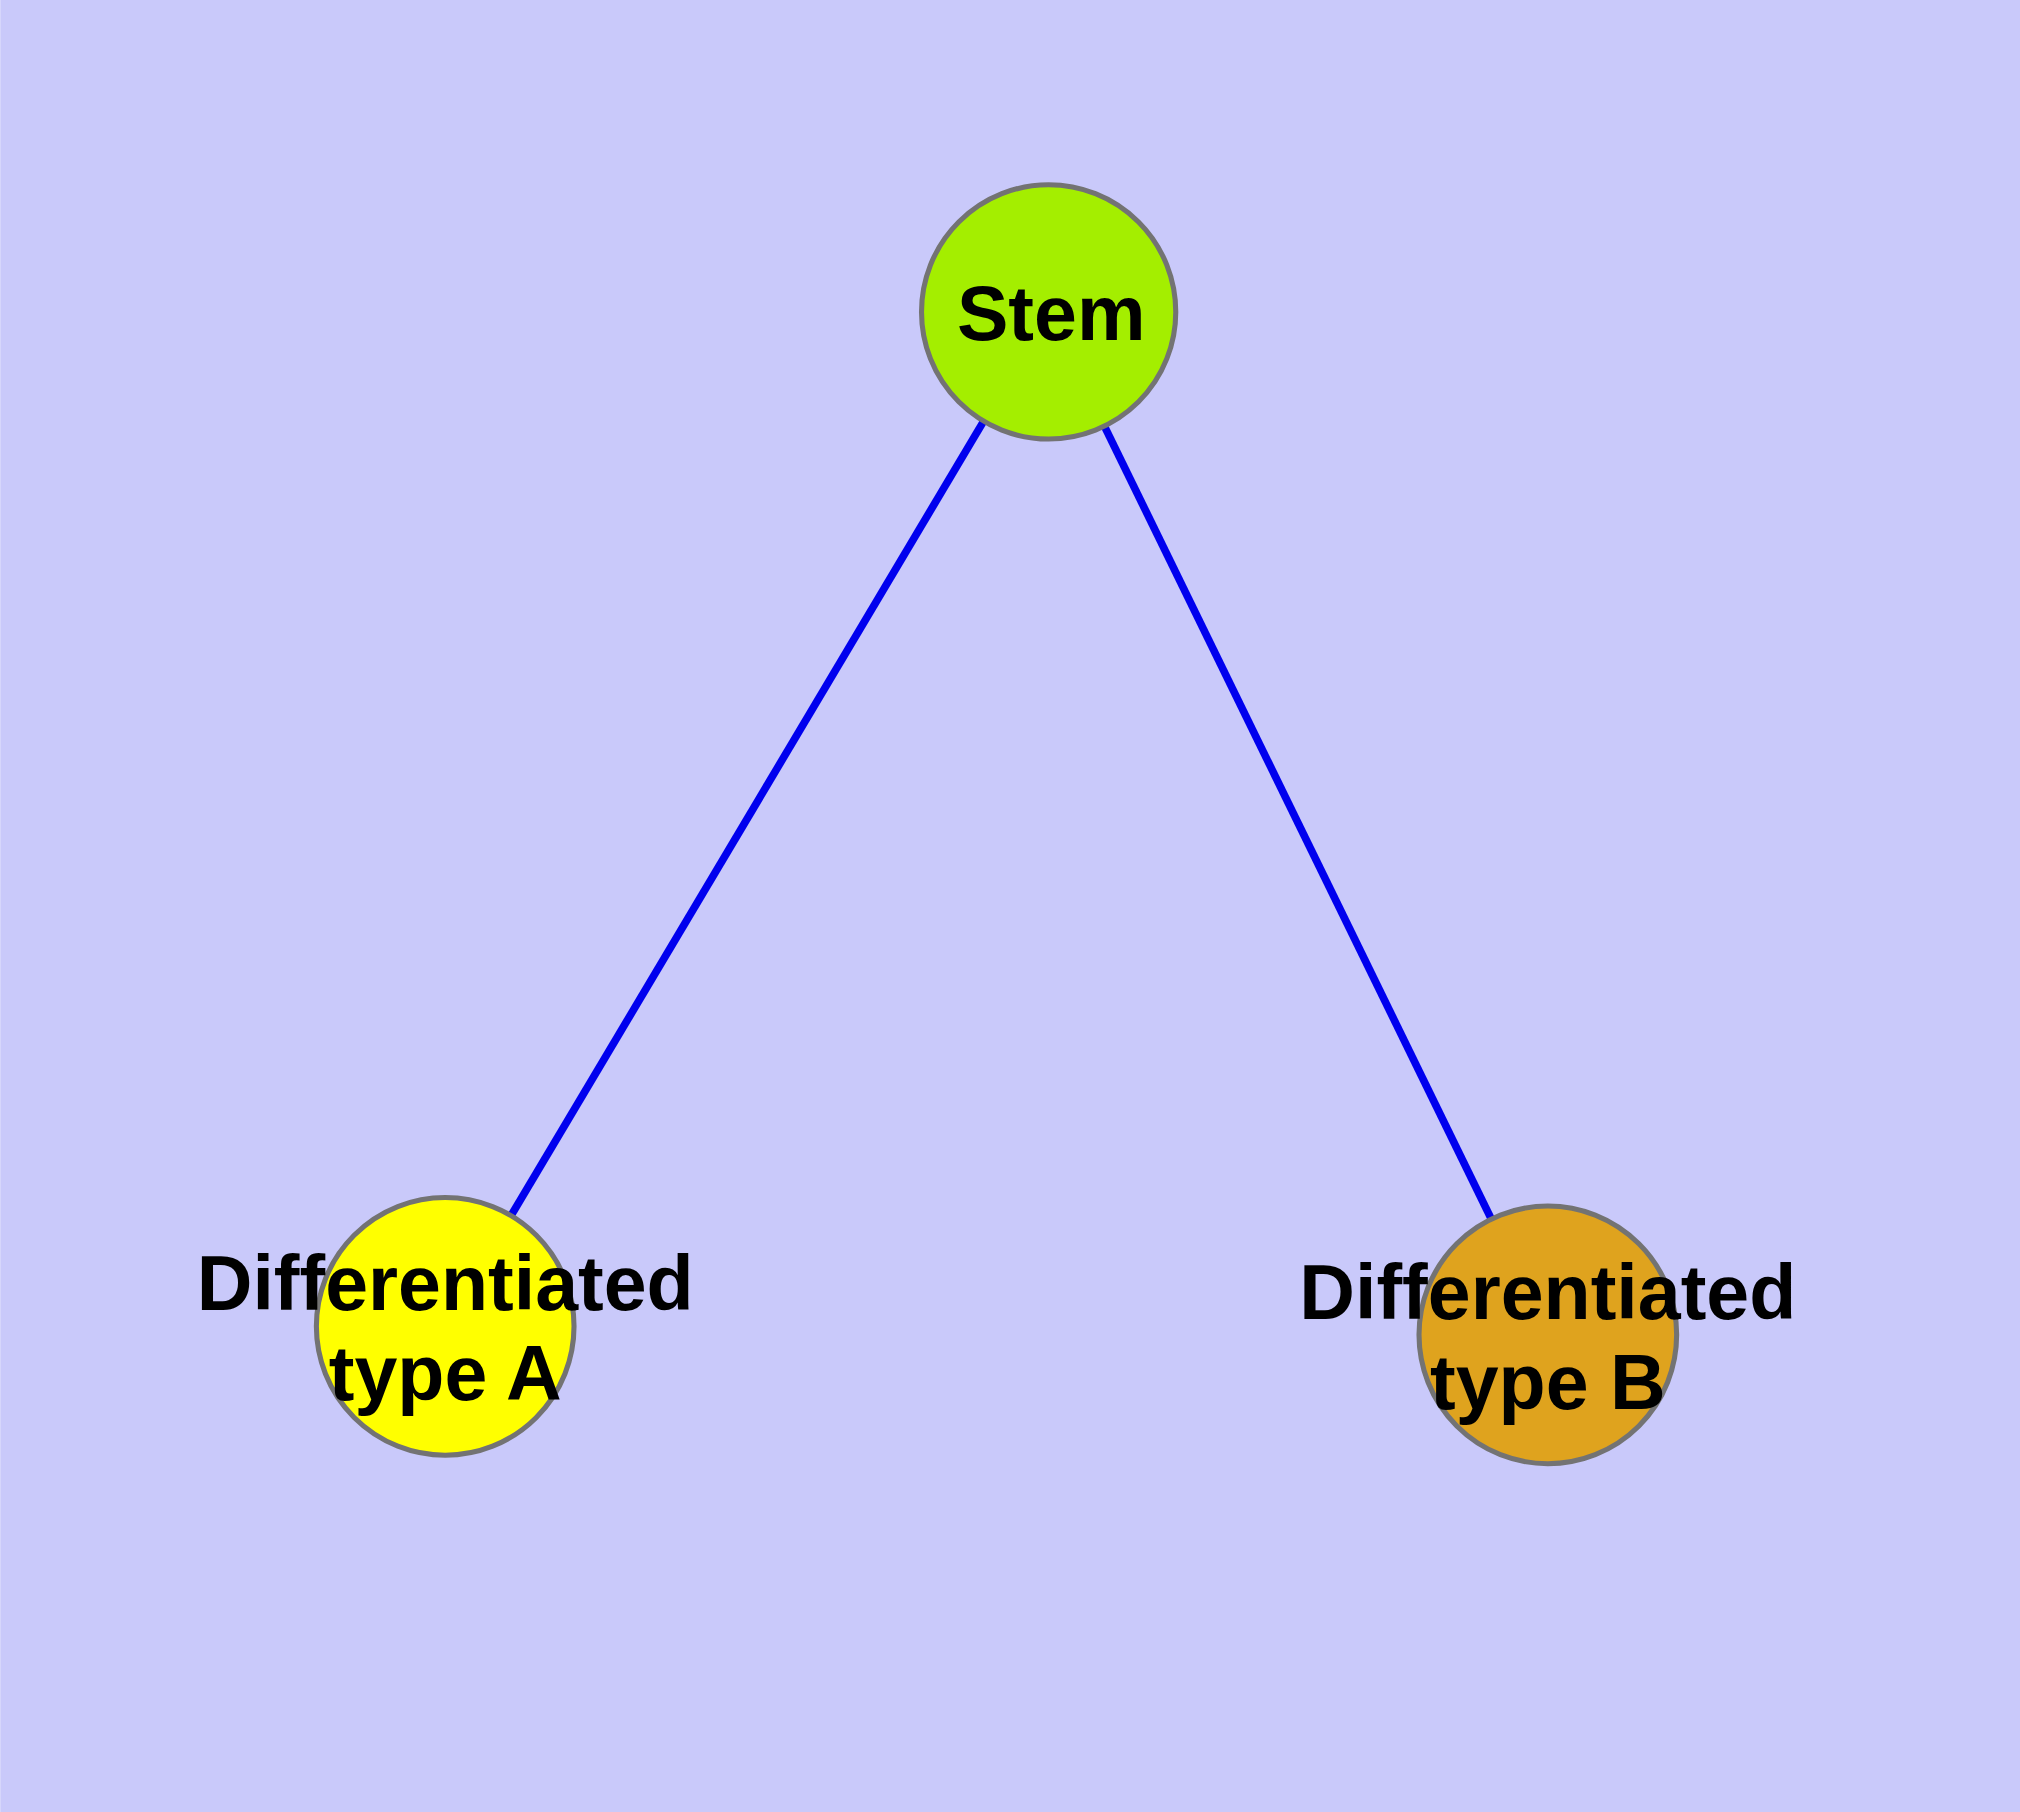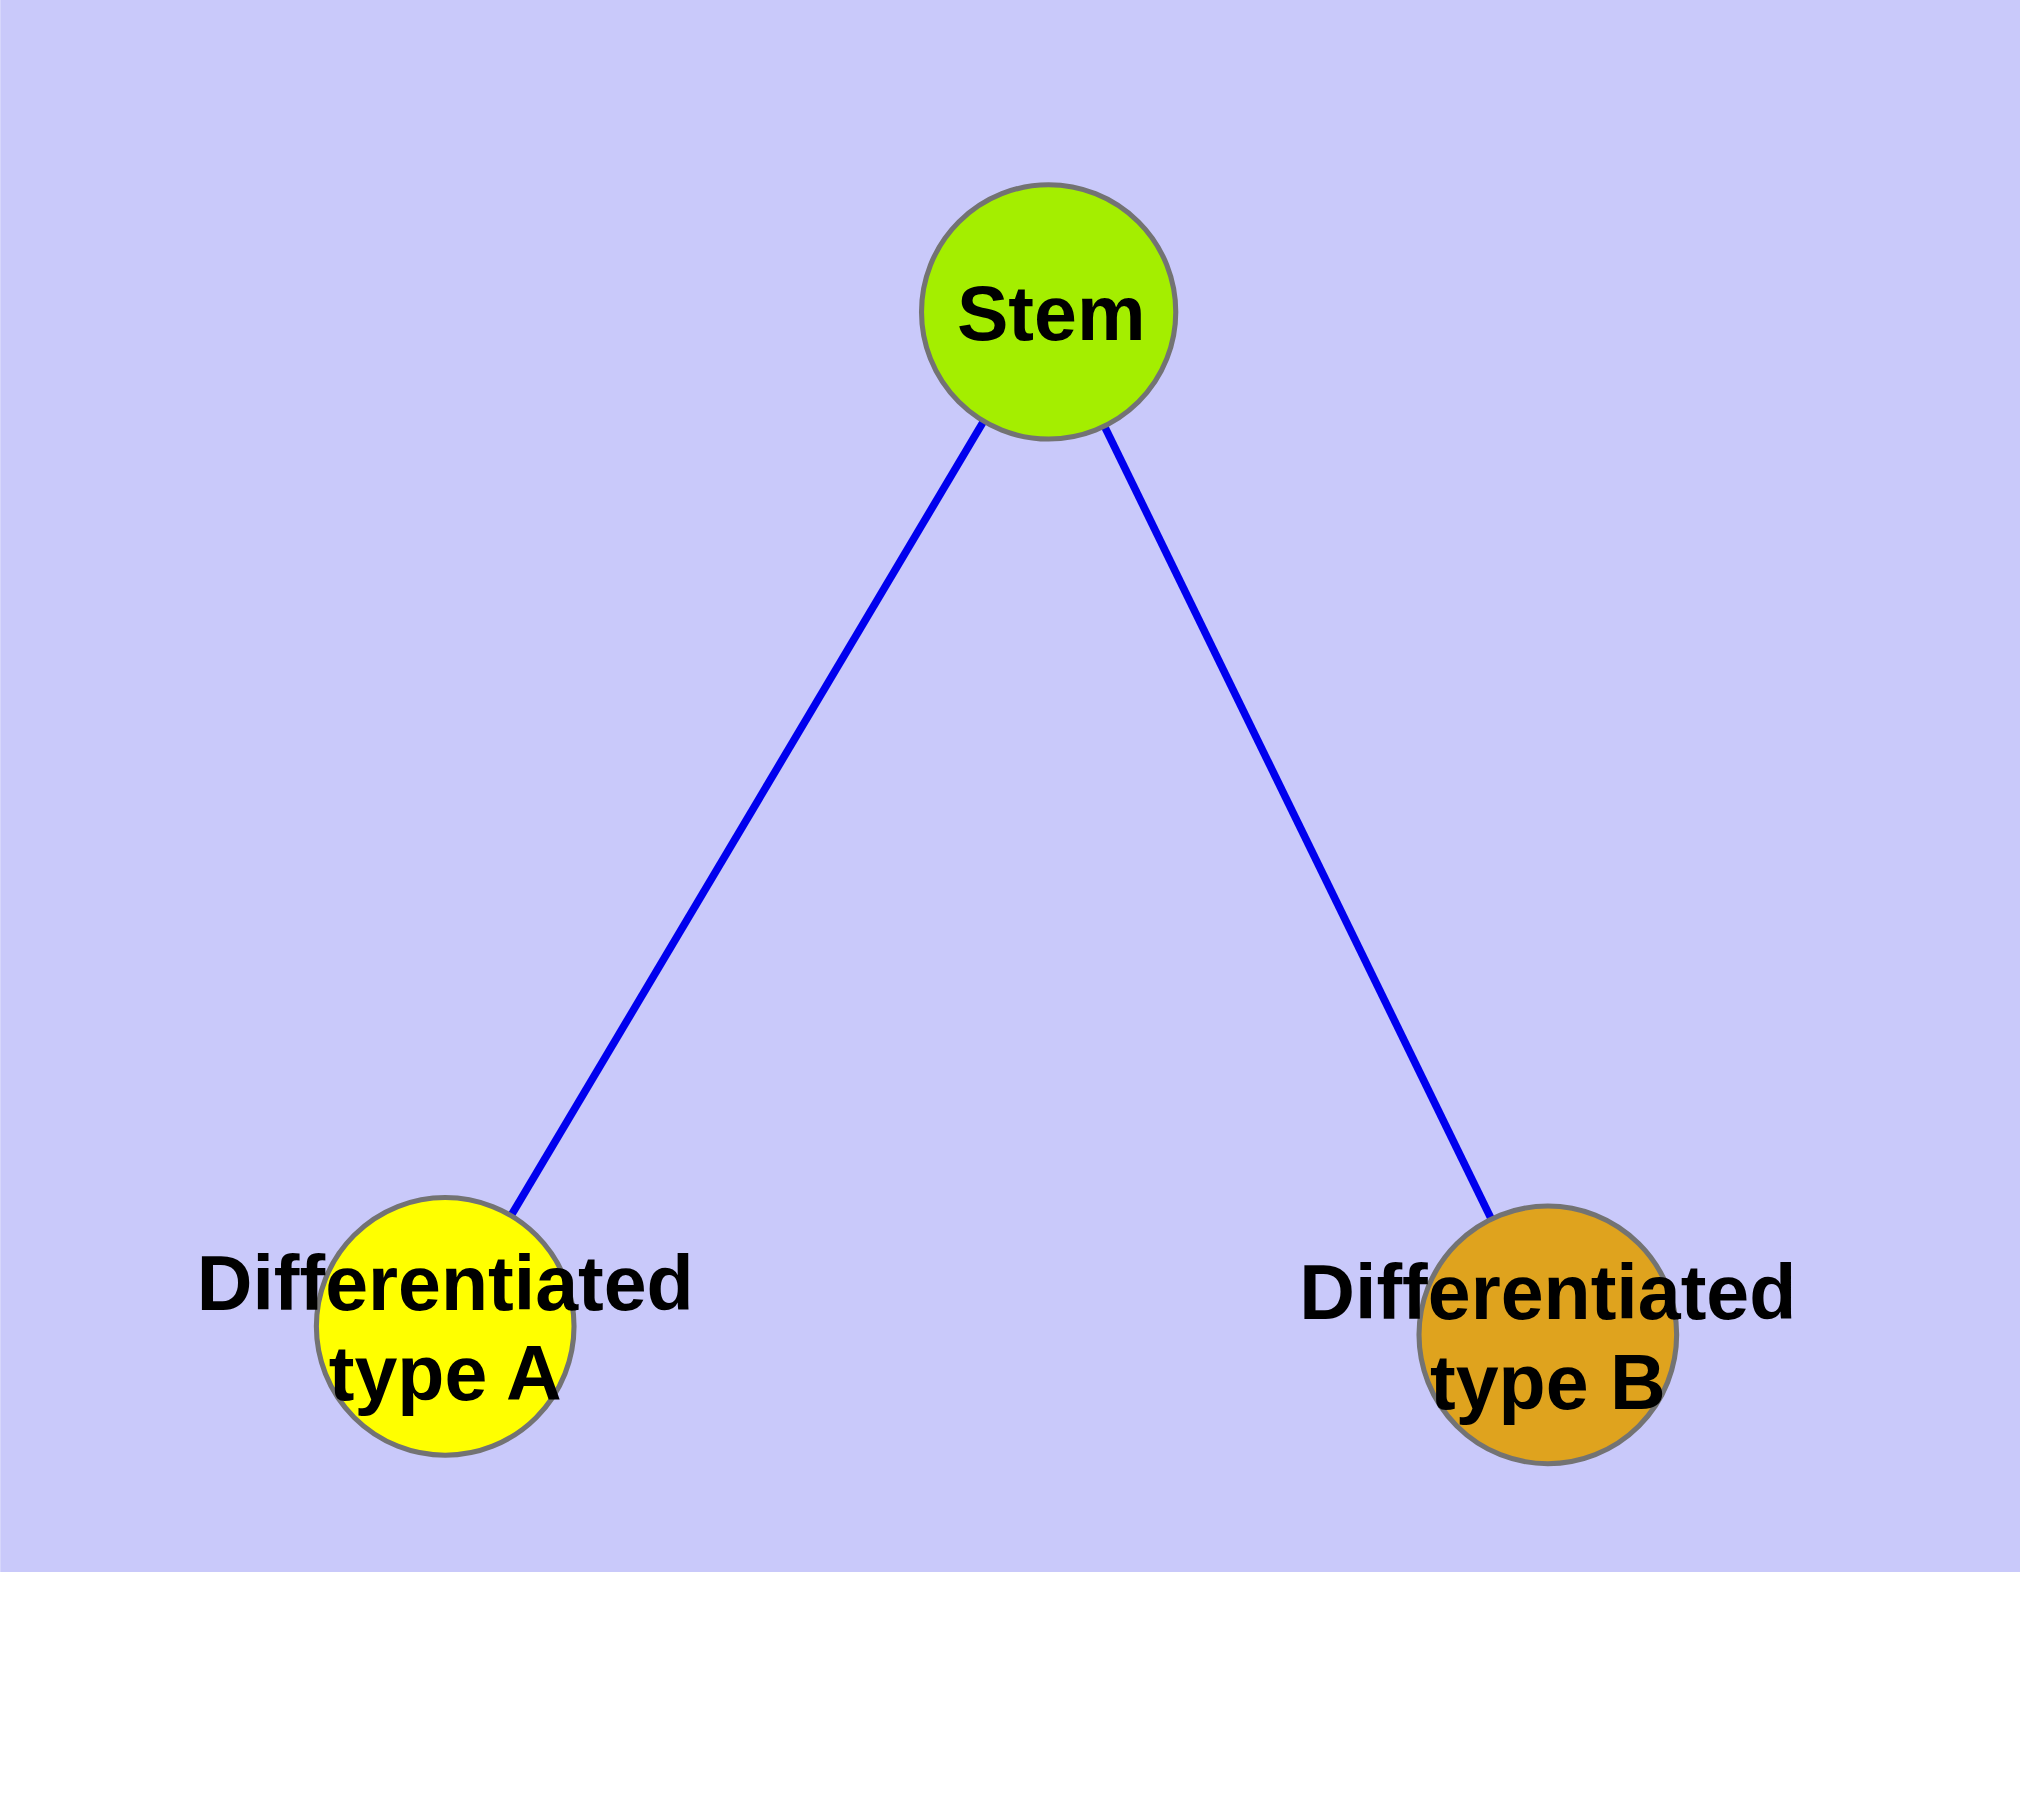--- a/index.html
+++ b/index.html
@@ -2,21 +2,21 @@
 <html style="font-size:13.6px"><head>
 <meta charset="utf-8">
 <style>
   html, body {
     margin: 0;
     padding: 0;
   }
   .diagram-root {
     position: relative;
     width: 2021px;
-    height: 1572px;
+    height: 1812px;
     overflow: hidden;
   }
   svg.graph-canvas {
     display: block;
     width: 2021px;
     height: 1812px;
   }
   .edge-line {
     stroke-width: 9px;
     fill: none;

